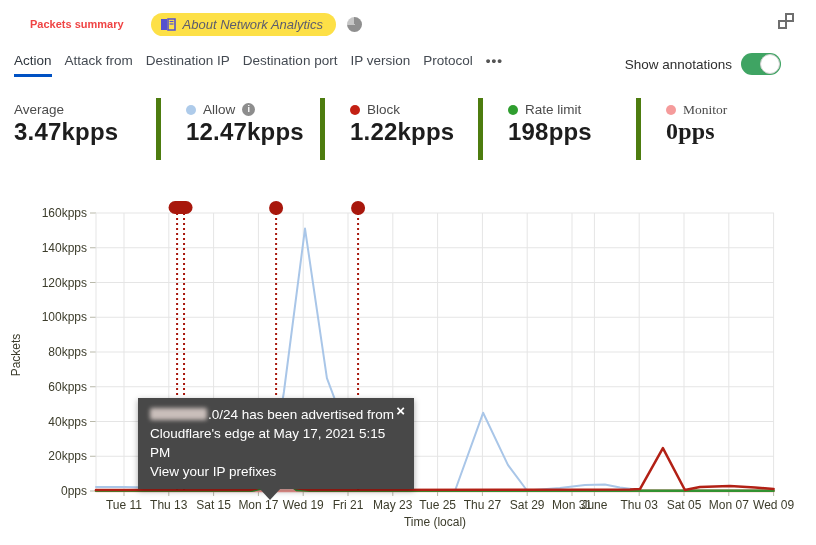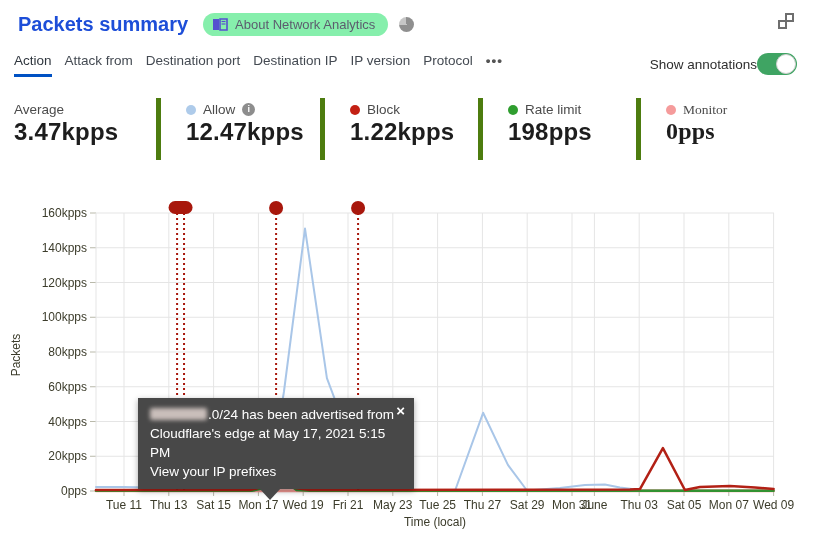--- a/index.html
+++ b/index.html
@@ -1,37 +1,37 @@
 <!DOCTYPE html>
 <html style="--tab-underline: #0051c3; --toggle-on: #3fa463;"><head>
 <meta charset="utf-8">
 <style>
   html,body{margin:0;padding:0;background:#fff;}
   body{width:816px;height:545px;overflow:hidden;font-family:"Liberation Sans",sans-serif;}
   .page{position:relative;width:816px;height:545px;background:#fff;}
 
   
   .header{position:absolute;top:10px;left:14px;display:flex;align-items:center;gap:11px;height:28px;}
-  .title{font-size:20px;font-weight:700;color:#1d4ed8;margin:4px;white-space:nowrap;}
-  .badge{display:inline-flex;align-items:center;gap:7px;background:#86efac;border-radius:14px;
-         padding:4px 13px 4px 9px;font-size:13px;color:#5c5c6e;cursor:pointer;white-space:nowrap;}
+  .title{font-size:11px;font-weight:700;color:#ef4444;margin:16px;white-space:nowrap;}
+  .badge{display:inline-flex;align-items:center;gap:7px;background:#fde047;border-radius:14px;
+         padding:4px 13px 4px 9px;font-size:13px;color:#5c5c6e;cursor:pointer;white-space:nowrap;font-style:italic;}
   .pie{width:15px;height:15px;border-radius:50%;
        background:conic-gradient(from -90deg,#c6c6c6 0 90deg,#8f8f8f 90deg 360deg);}
   .winicon{position:absolute;top:13px;right:22px;width:16px;height:16px;cursor:pointer;}
   .sq{position:absolute;width:9px;height:9px;border:2px solid #6e6e6e;background:#fff;box-sizing:border-box;}
   .sq.back{right:0;top:0;}
   .sq.front{left:0;bottom:0;}
 
   
-  .tabsrow{position:absolute;top:53px;left:0;right:0;height:28px;}
+  .tabsrow{position:absolute;top:53px;left:0;right:16px;height:28px;}
   .tabs{position:absolute;left:14px;top:0;display:flex;gap:13px;font-size:13.5px;color:#444a52;}
   .tab{padding-bottom:6px;cursor:pointer;white-space:nowrap;}
   .tab.active{color:#30373f;border-bottom:3px solid var(--tab-underline,#0051c3);}
   .tab.more{letter-spacing:1px;color:#555;font-weight:700;}
-  .annot{position:absolute;right:19px;top:0;display:flex;align-items:center;gap:0;
+  .annot{position:absolute;right:19px;top:0;display:flex;align-items:center;gap:9px;
          font-size:13.5px;color:#2e2e2e;}
   .toggle{width:40px;height:22px;border-radius:11px;background:var(--toggle-on,#3fa463);
           position:relative;cursor:pointer;}
   .knob{position:absolute;top:1px;right:1px;width:20px;height:20px;border-radius:50%;
         background:#fff;border:1px solid #cfcfcf;box-sizing:border-box;}
 
   
   .stats{position:absolute;top:98px;left:0;width:816px;height:62px;display:flex;}
   .stat{box-sizing:border-box;padding:3px 0 0 25px;border-right:5px solid #4d7c0f;}
   .stat:first-child{padding-left:14px;}
@@ -79,22 +79,22 @@
 
   <div class="winicon">
     <div class="sq back"></div>
     <div class="sq front"></div>
   </div>
 
   <div class="tabsrow">
     <div class="tabs" id="tabs">
         <div class="tab active">Action</div>
         <div class="tab">Attack from</div>
+        <div class="tab">Destination IP</div>
         <div class="tab">Destination port</div>
-        <div class="tab">Destination IP</div>
         <div class="tab">IP version</div>
         <div class="tab">Protocol</div>
         <div class="tab more">•••</div>
       </div>
     <div class="annot">
       <span>Show annotations</span>
       <span class="toggle">
         <span class="knob"></span>
       </span>
     </div>

